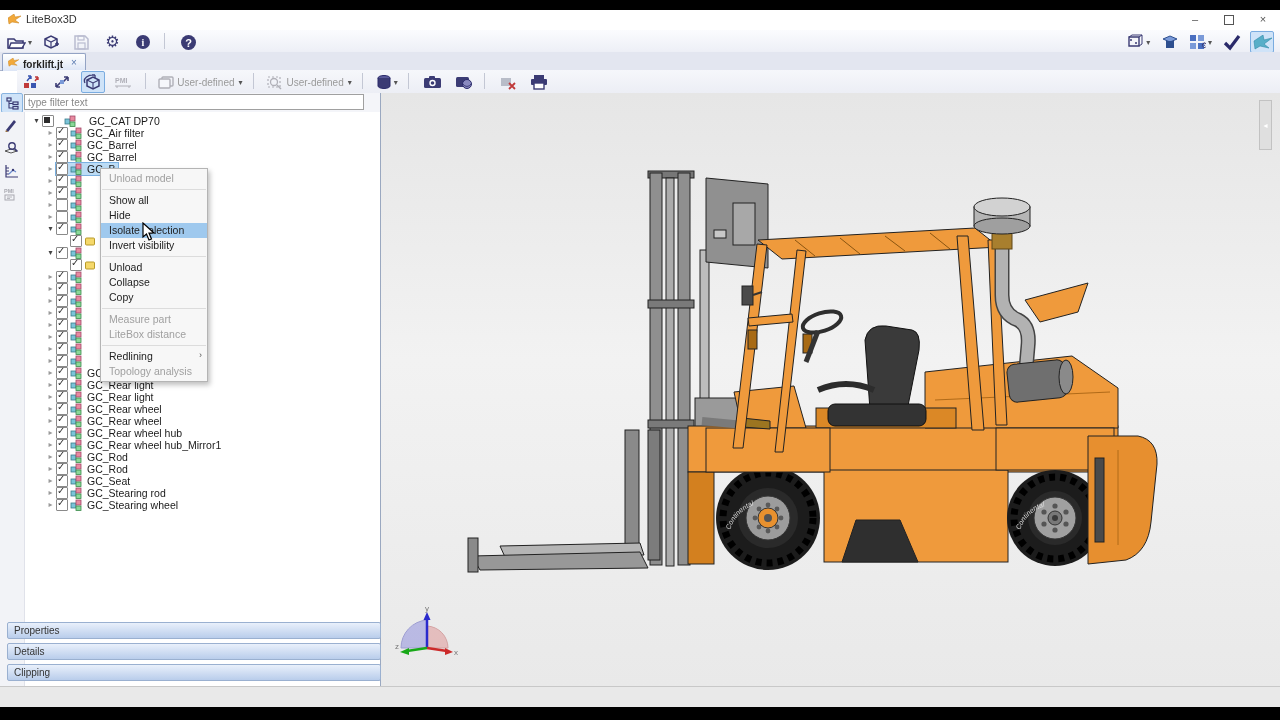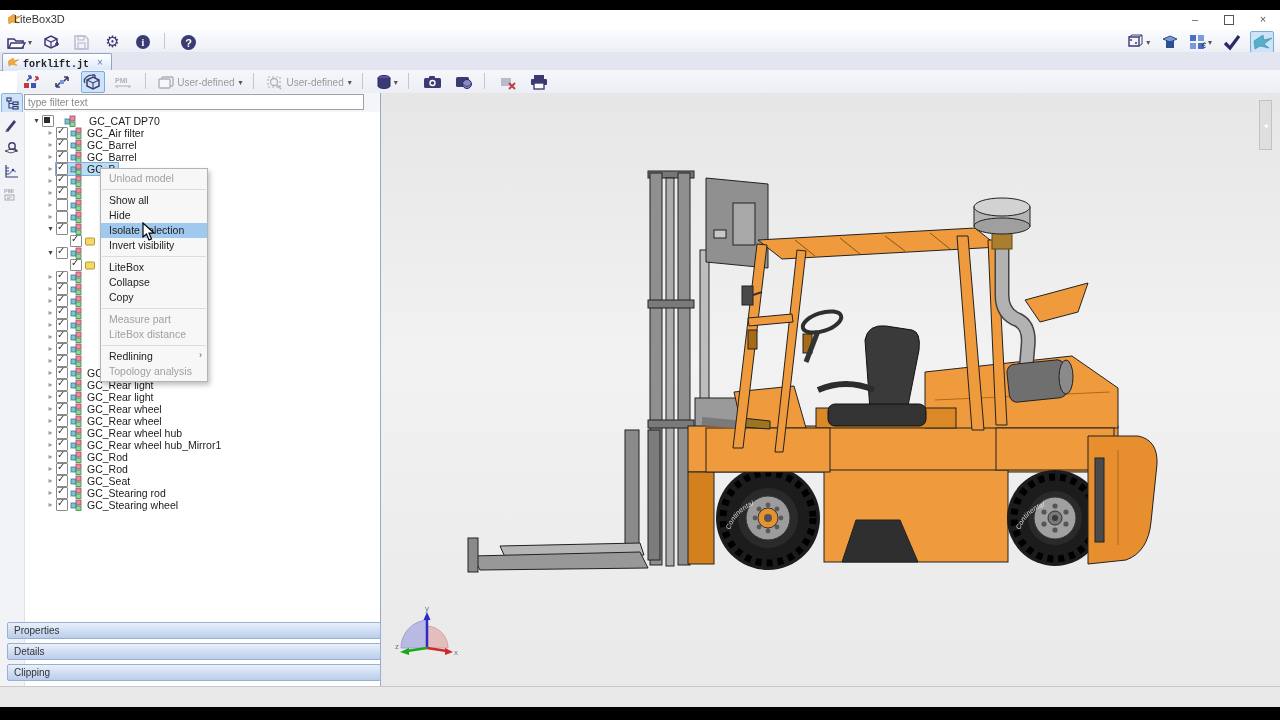--- a/index.html
+++ b/index.html
@@ -1,39 +1,39 @@
 <!DOCTYPE html>
 <html><head>
 <meta charset="utf-8">
 <style>
   html,body{margin:0;padding:0;width:1280px;height:720px;overflow:hidden;background:#000;
     font-family:"Liberation Sans","DejaVu Sans",sans-serif;-webkit-font-smoothing:antialiased;}
   .bar-black{position:absolute;left:0;width:1280px;background:#000;}
   #app{position:absolute;left:0;top:10px;width:1280px;height:676px;background:#fff;border-bottom:1px solid #8a97ad;}
   
   #titlebar{position:absolute;left:0;top:0;width:100%;height:20px;background:#ffffff;border-bottom:1px solid #e2e2e2;}
-  #titlebar .ttl{position:absolute;left:14px;top:3px;font-size:11px;color:#333;}
+  #titlebar .ttl{position:absolute;left:26px;top:3px;font-size:11px;color:#333;}
   #titlebar .appicon{position:absolute;left:8px;top:4px;}
   .wctl{position:absolute;top:0;height:20px;width:34px;text-align:center;color:#555;font-size:11px;line-height:19px;cursor:default;}
   #btn-min{right:68px;} #btn-max{right:34px;} #btn-close{right:0;}
   #btn-max .box{display:inline-block;width:8px;height:8px;border:1px solid #555;margin-top:5px;}
   
   #main-toolbar{position:absolute;left:0;top:20px;width:100%;height:22px;
      background:linear-gradient(#fbfcfe,#edeff6);border-bottom:1px solid #d0d4e0;}
   .tbtn{display:inline-flex;align-items:center;justify-content:center;height:20px;min-width:22px;margin:1px 0 0 2px;vertical-align:top;border:1px solid transparent;border-radius:2px;}
   .tbtn.active{background:#cfe3f8;border-color:#7aace0;}
   .tsep{display:inline-block;width:1px;height:16px;margin:3px 5px 0 5px;background:#c3c7d4;vertical-align:top;}
   .caret{font-size:8px;color:#555;margin-left:2px;}
   .glyph{color:#3b3b74;}
   #rt-group{position:absolute;right:6px;top:0;}
   
   #tabbar{position:absolute;left:0;top:42px;width:100%;height:18px;background:#e3e6f0;border-bottom:1px solid #aab4cc;}
   #tab-active{position:absolute;left:2px;top:1px;height:17px;background:linear-gradient(#ffffff,#dde6f6);
      border:1px solid #93a3c4;border-bottom:none;border-radius:2px 2px 0 0;display:flex;align-items:center;padding:0 5px;}
-  #tab-active .tlbl{font-size:10px;color:#222;margin:4px 5px 0 4px;font-weight:bold;font-family:Liberation Mono, monospace;}
+  #tab-active .tlbl{font-size:10px;color:#222;margin:4px 5px 0 4px;font-weight:bold;}
   #tab-active .tclose{font-size:10px;color:#5a7ab0;border:1px solid transparent;padding:0 2px;}
   
   #view-toolbar{position:absolute;left:17px;top:60px;width:100%;height:23px;background:linear-gradient(#f6f7fb,#eceef5);border-bottom:1px solid #cdd1dd;}
   .ud-label{font-size:10px;color:#9a9a9a;margin:0 2px;}
   
   #content{position:absolute;left:0;top:83px;width:100%;bottom:0;}
   #left-panel{position:absolute;left:0;top:0;width:380px;height:100%;background:#fff;border-right:1px solid #9aa8c0;}
   #filter-row{position:absolute;left:0;top:0;width:100%;height:19px;background:#f4f5f9;}
   #filter-toggle{position:absolute;left:1px;top:0px;width:20px;height:18px;background:#cfe3f8;border:1px solid #88b4e0;border-radius:2px;display:flex;align-items:center;justify-content:center;}
   #filter-input{position:absolute;left:24px;top:1px;width:332px;height:14px;border:1px solid #a0a0a0;font-size:10px;padding:0 3px;color:#333;}
@@ -991,21 +991,21 @@
   </div>
 
   <div id="context-menu">
       <div class="mitem dis">Unload model</div>
       <div class="msep"></div>
       <div class="mitem">Show all</div>
       <div class="mitem">Hide</div>
       <div class="mitem hl">Isolate selection</div>
       <div class="mitem">Invert visibility</div>
       <div class="msep"></div>
-      <div class="mitem">LiteBox</div>
+      <div class="mitem">Unload</div>
       <div class="mitem">Collapse</div>
       <div class="mitem">Copy</div>
       <div class="msep"></div>
       <div class="mitem dis">Measure part</div>
       <div class="mitem dis">LiteBox distance</div>
       <div class="msep"></div>
       <div class="mitem">Redlining<span class="sub">›</span></div>
       <div class="mitem dis">Topology analysis</div>
     </div>
 

